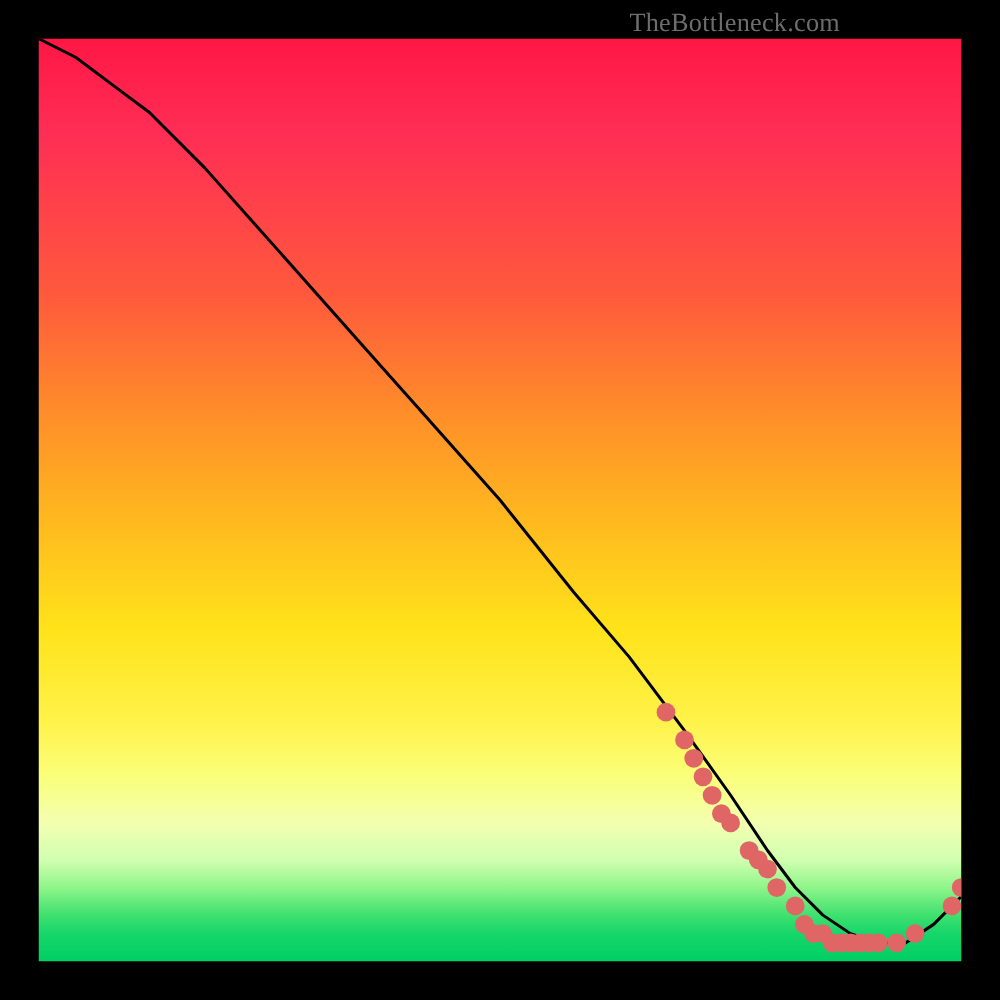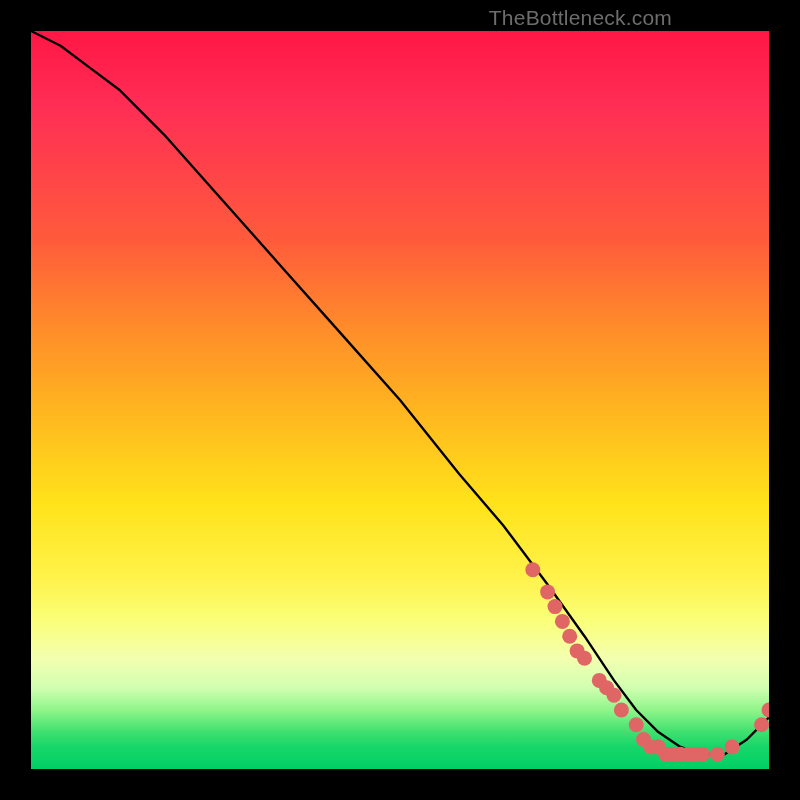--- a/index.html
+++ b/index.html
@@ -9,20 +9,21 @@
     height: 800px;
     background: #000;
     overflow: hidden;
     font-family: Arial, Helvetica, sans-serif;
   }
   .stage {
     position: relative;
     width: 692px;
     height: 800px;
     background: #000;
+    font-family: Liberation Serif, serif;
   }
   .plot-area {
     position: absolute;
     left: 31px;
     top: 31px;
     width: 738px;
     height: 738px;
     
     background: linear-gradient(
       to bottom,

